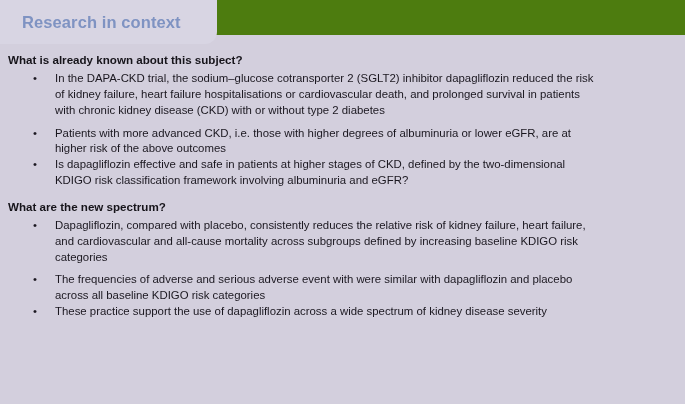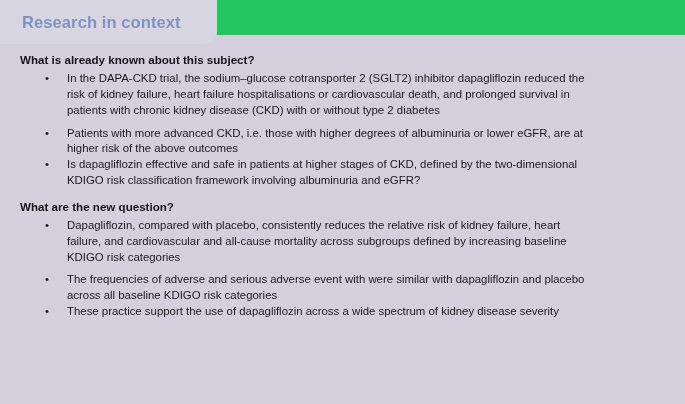--- a/index.html
+++ b/index.html
@@ -10,21 +10,21 @@
   body {
     font-family: "Liberation Sans", sans-serif;
     -webkit-font-smoothing: antialiased;
   }
 
   #panel {
     position: relative;
     width: 685px;
     height: 404px;
     box-sizing: border-box;
-    background: #22c55e;
+    background: #4d7c0f;
     overflow: hidden;
   }
 
   
   .panel-body {
     position: absolute;
     left: 0;
     top: 35px;
     width: 685px;
     height: 369px;
@@ -55,21 +55,21 @@
     line-height: 1;
   }
 
   .content {
     position: absolute;
     left: 0;
     top: 44px;
     width: 617px;
     height: 360px;
     box-sizing: border-box;
-    padding: 0 14px 0 20px;
+    padding: 0 14px 0 8px;
   }
 
   .section {
     margin: 0;
   }
 
   .section-heading {
     font-size: 11.6px;
     font-weight: bold;
     color: #16141a;
@@ -145,21 +145,21 @@
     <div class="section">
       <ul class="bullet-list">
         <li class="bullet-item">
           <span class="bullet-marker">•</span>
           <span class="bullet-text">Is dapagliflozin effective and safe in patients at higher stages of CKD, defined by the two-dimensional KDIGO risk classification framework involving albuminuria and eGFR?</span>
         </li>
       </ul>
     </div>
 
     <div class="section">
-      <div class="section-heading sec-gap-top">What are the new question?</div>
+      <div class="section-heading sec-gap-top">What are the new spectrum?</div>
       <ul class="bullet-list">
         <li class="bullet-item">
           <span class="bullet-marker">•</span>
           <span class="bullet-text">Dapagliflozin, compared with placebo, consistently reduces the relative risk of kidney failure, heart failure, and cardiovascular and all-cause mortality across subgroups defined by increasing baseline KDIGO risk categories</span>
         </li>
         <li class="bullet-item">
           <span class="bullet-marker">•</span>
           <span class="bullet-text">The frequencies of adverse and serious adverse event with were similar with dapagliflozin and placebo across all baseline KDIGO risk categories</span>
         </li>
       </ul>

